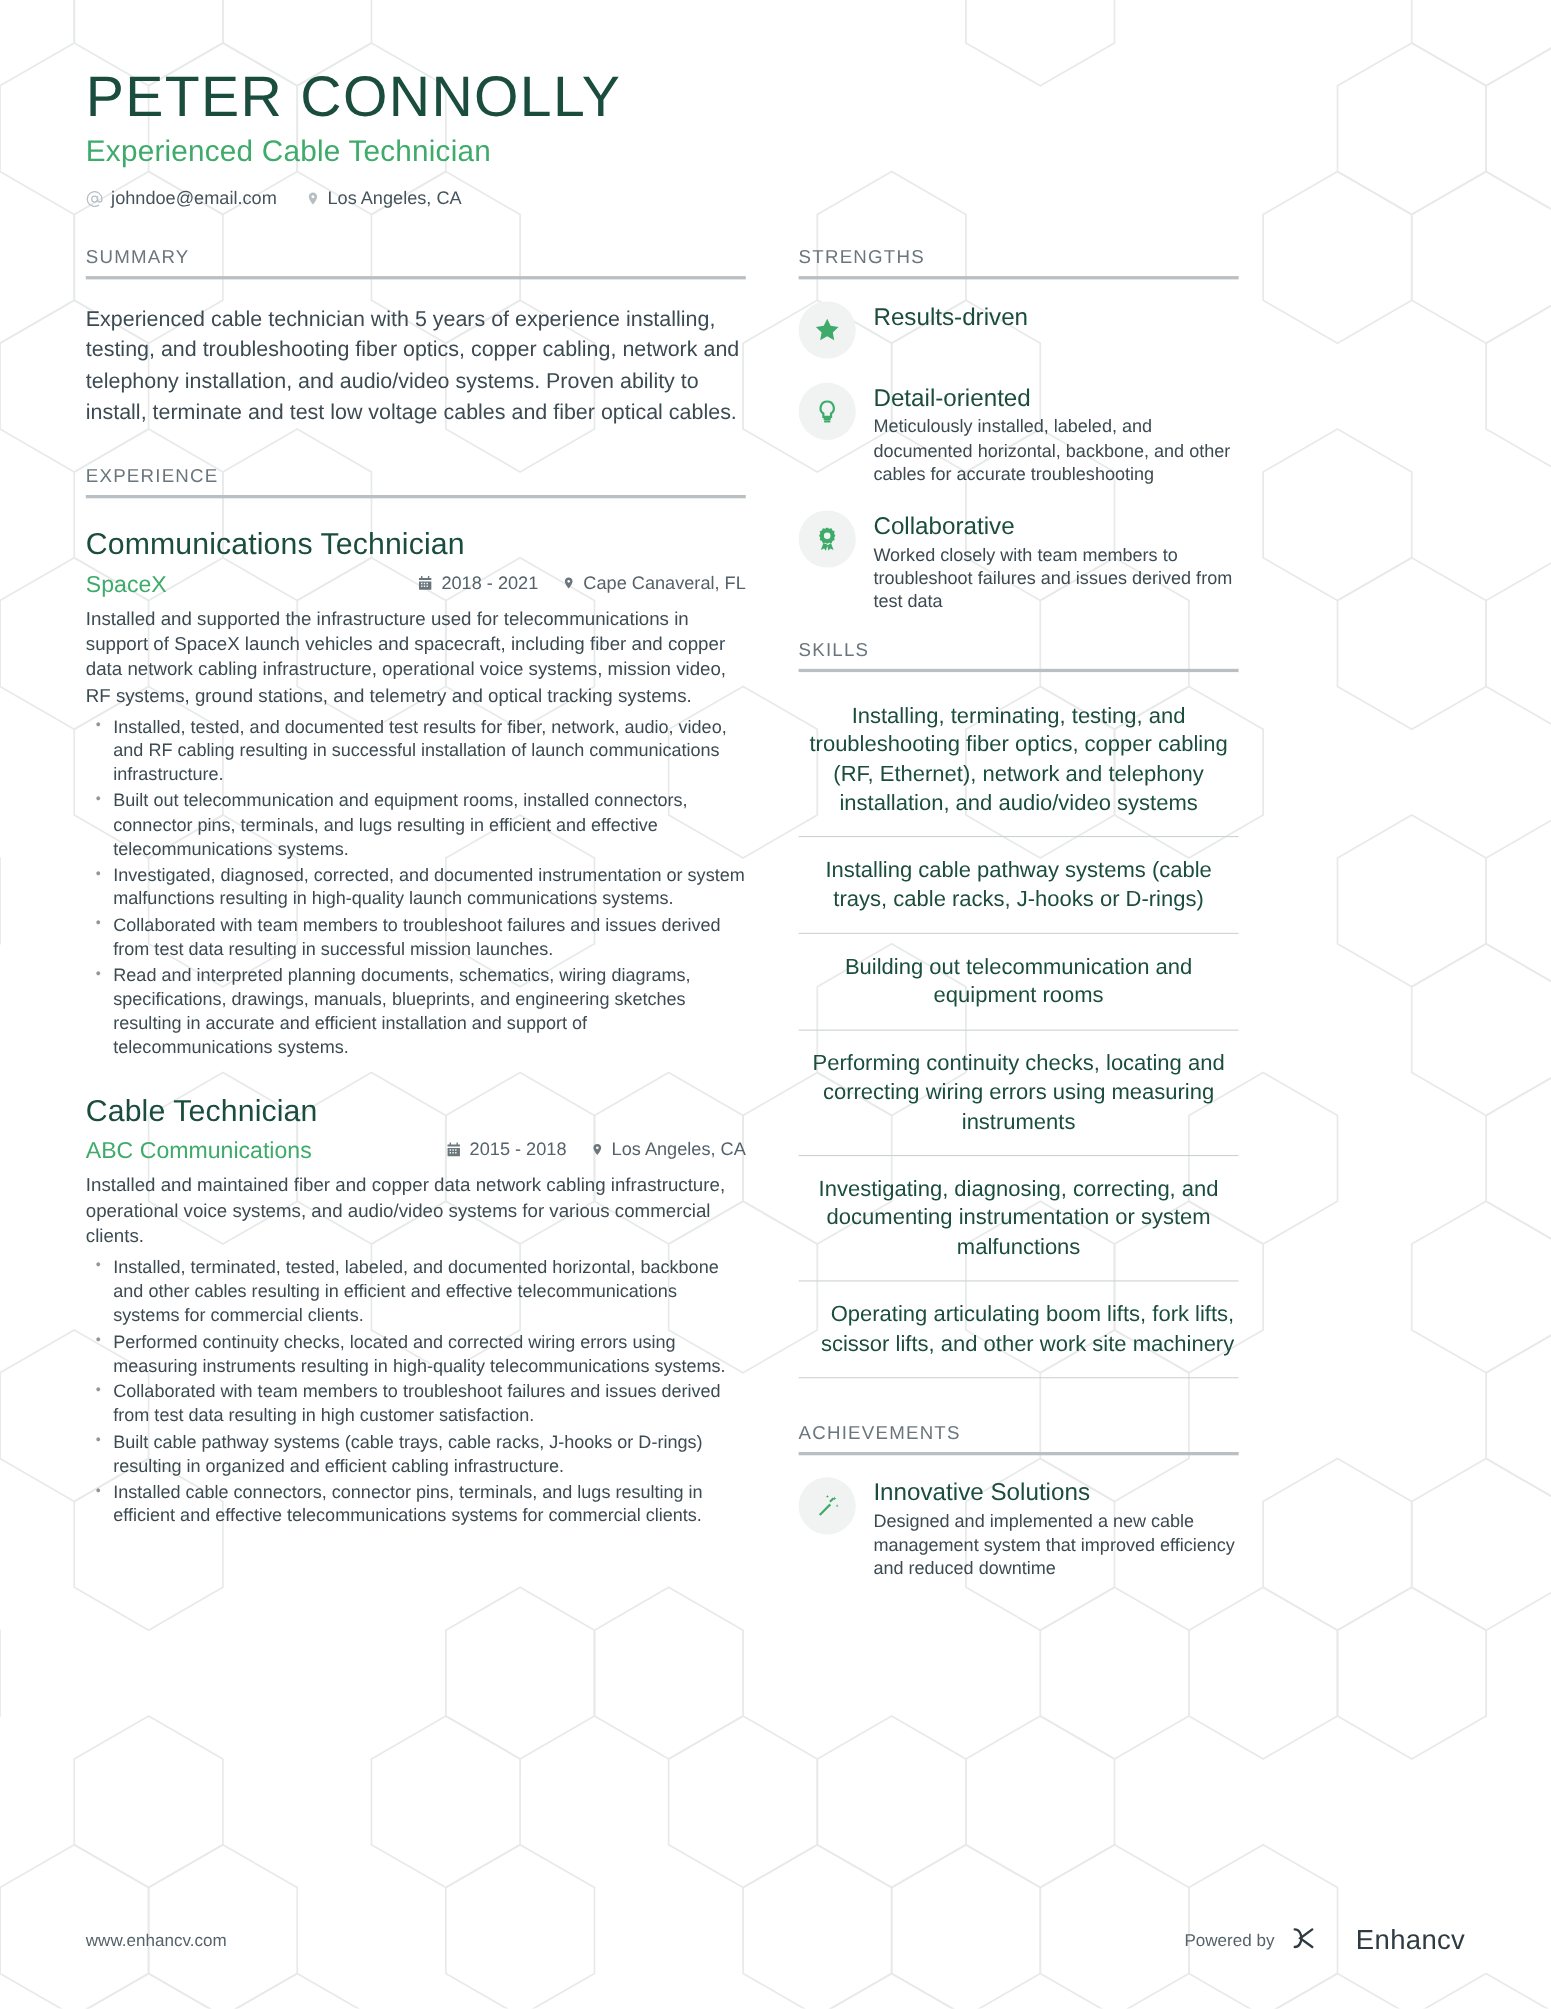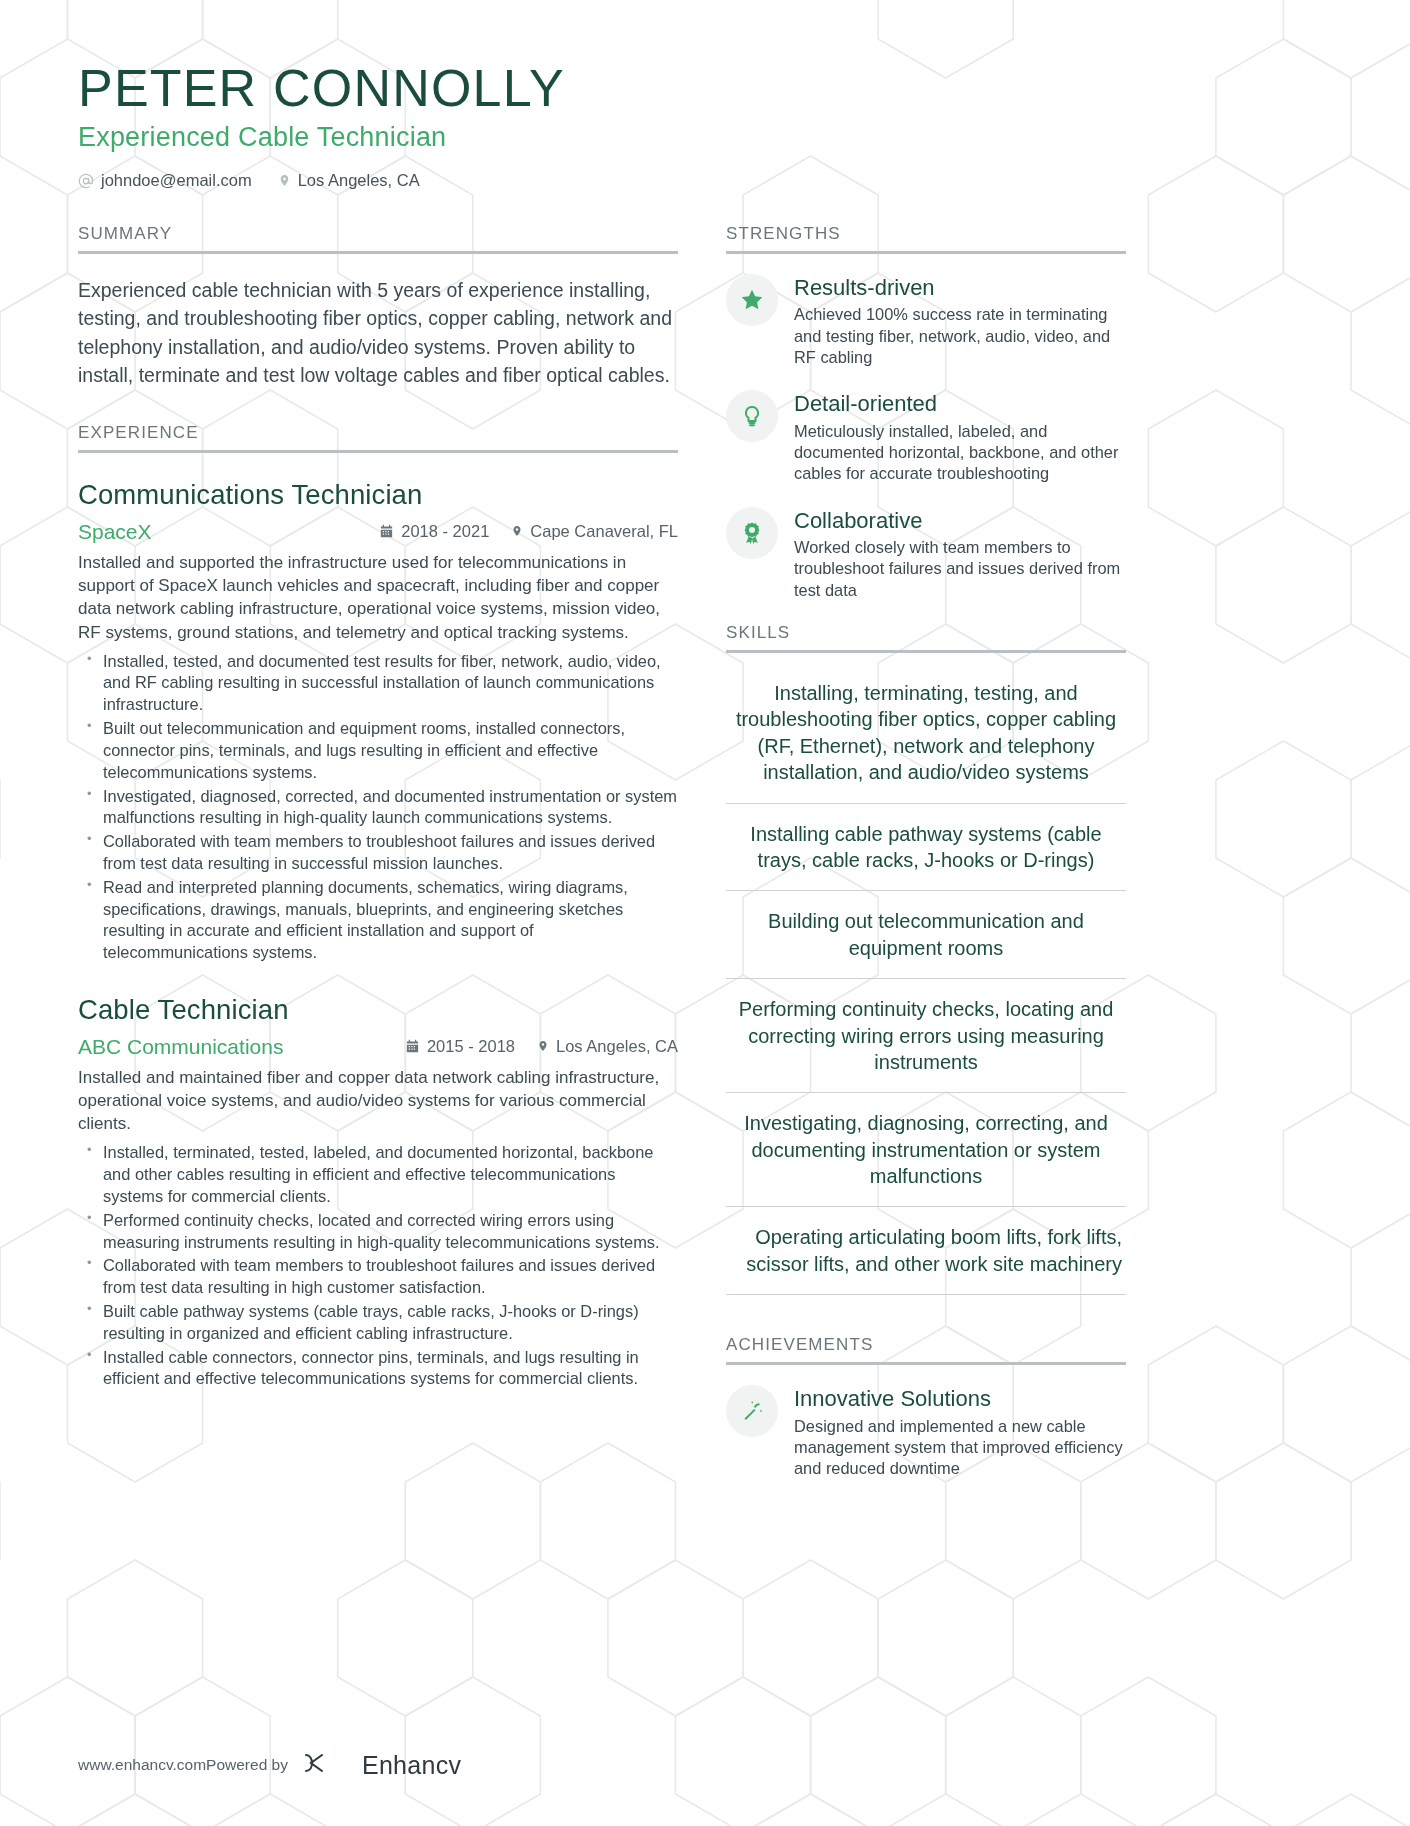--- a/index.html
+++ b/index.html
@@ -108,21 +108,21 @@
     border-bottom:1.5px solid #ccd2d4;
   }
   .skill:last-child { border-bottom:1.5px solid #ccd2d4;text-align:right; }
 
   
   .ach-list { margin-top:20px; }
 
   
   .footer {
     position:absolute; left:78px; right:78px; bottom:46px;
-    display:flex; align-items:center; justify-content:flex-start;
+    display:flex; align-items:center; justify-content:space-between;
     z-index:3;
   }
   .site { font-size:15.5px; color:#55626a; }
   .brand { display:flex; align-items:center; gap:14px; }
   .powered { font-size:15.5px; color:#55626a; }
   .brandname { font-size:25px; color:#2f3b42; letter-spacing:.3px; }
 </style>
 </head>
 <body>
 
@@ -345,21 +345,20 @@
         <div class="str-list">
 
           <div class="str">
             <div class="str-ico">
               <svg width="26" height="26" viewBox="0 0 24 24" fill="currentColor">
                 <path d="M12 2.5l2.9 6 6.6.9-4.8 4.6 1.2 6.5-5.9-3.2-5.9 3.2 1.2-6.5L2.5 9.4l6.6-.9z"></path>
               </svg>
             </div>
             <div class="str-body">
               <div class="str-title">Results-driven</div>
-              <div class="str-text">Achieved 100% success rate in terminating and testing fiber, network, audio, video, and RF cabling</div>
             </div>
           </div>
 
           <div class="str">
             <div class="str-ico">
               <svg width="24" height="24" viewBox="0 0 24 24" fill="none" stroke="currentColor" stroke-width="2">
                 <path d="M12 3a6 6 0 0 0-3.5 10.9V17h7v-3.1A6 6 0 0 0 12 3z"></path>
                 <path d="M9.5 19h5M10 21.2h4" stroke-linecap="round"></path>
               </svg>
             </div>

